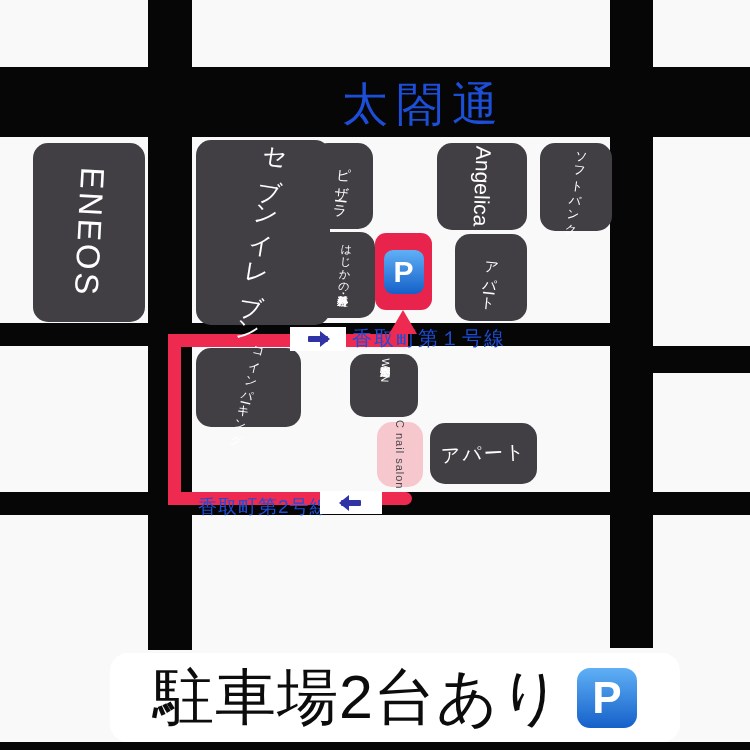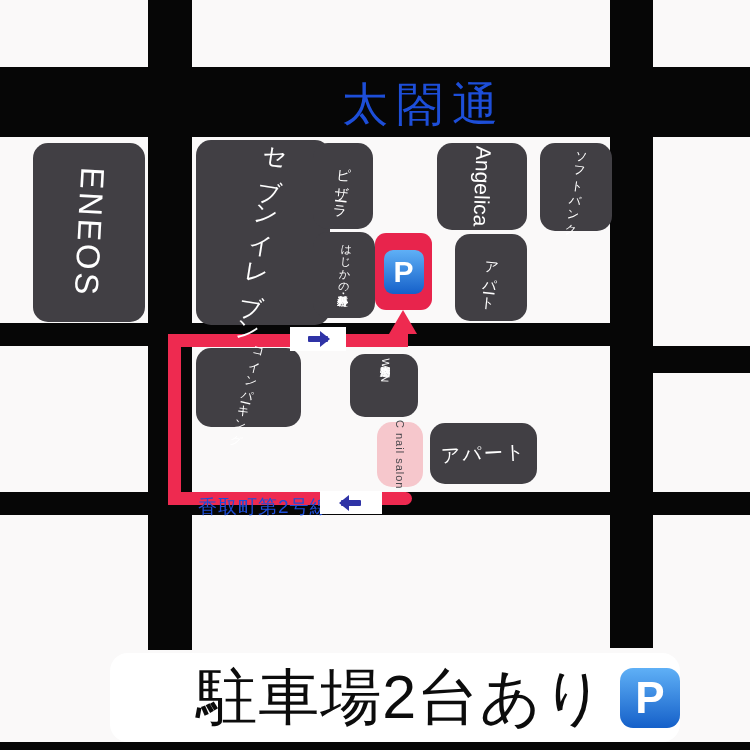--- a/index.html
+++ b/index.html
@@ -77,37 +77,38 @@
   .p-marker{left:375px;top:233px;width:57px;height:77px;background:var(--pred);
     border-radius:11px;z-index:3;}
   .p-icon{background:linear-gradient(180deg,var(--pblue1),var(--pblue2));
     border-radius:9px;display:flex;align-items:center;justify-content:center;
     color:#fff;font-weight:bold;}
   .p-icon.small{width:40px;height:44px;font-size:30px;}
   .p-icon.big{width:60px;height:60px;border-radius:13px;font-size:44px;flex:0 0 auto;}
 
   
   .banner{position:absolute;left:110px;top:653px;width:570px;height:89px;background:#fff;
-    border-radius:18px;z-index:5;display:flex;align-items:center;justify-content:flex-end;gap:14px;}
+    border-radius:18px;z-index:5;display:flex;align-items:center;justify-content:center;gap:14px;}
   .banner-text{font-size:61px;font-weight:500;color:#0c0c0c;white-space:nowrap;letter-spacing:1px;}
 </style>
 </head>
 <body>
 
 <div class="canvas">
 
   <div class="road road-v-left"></div>
   <div class="road road-v-right"></div>
   <div class="road road-taiko"></div>
   <div class="road road-k1"></div>
   <div class="road road-k1-east"></div>
   <div class="road road-k2"></div>
   <div class="road road-bottom"></div>
 
   <div class="street-label taiko-label">太閤通</div>
+  <div class="street-label k1-label">香取町第１号線</div>
   <div class="street-label k2-label">香取町第2号線</div>
 
   <div class="route route-k2"></div>
   <div class="route route-vert"></div>
   <div class="route route-k1"></div>
   <div class="route-head"></div>
 
   <div class="sign sign-right">
     <span class="arrow r"></span>
   </div>

